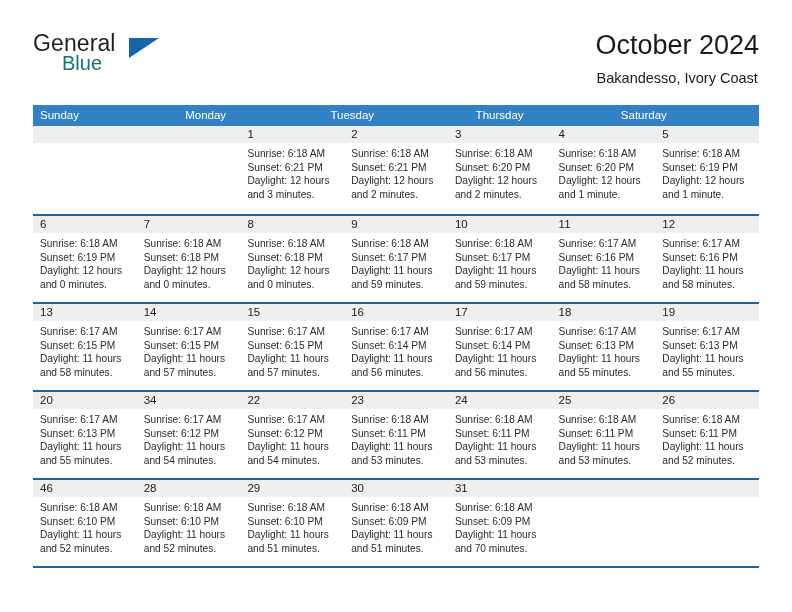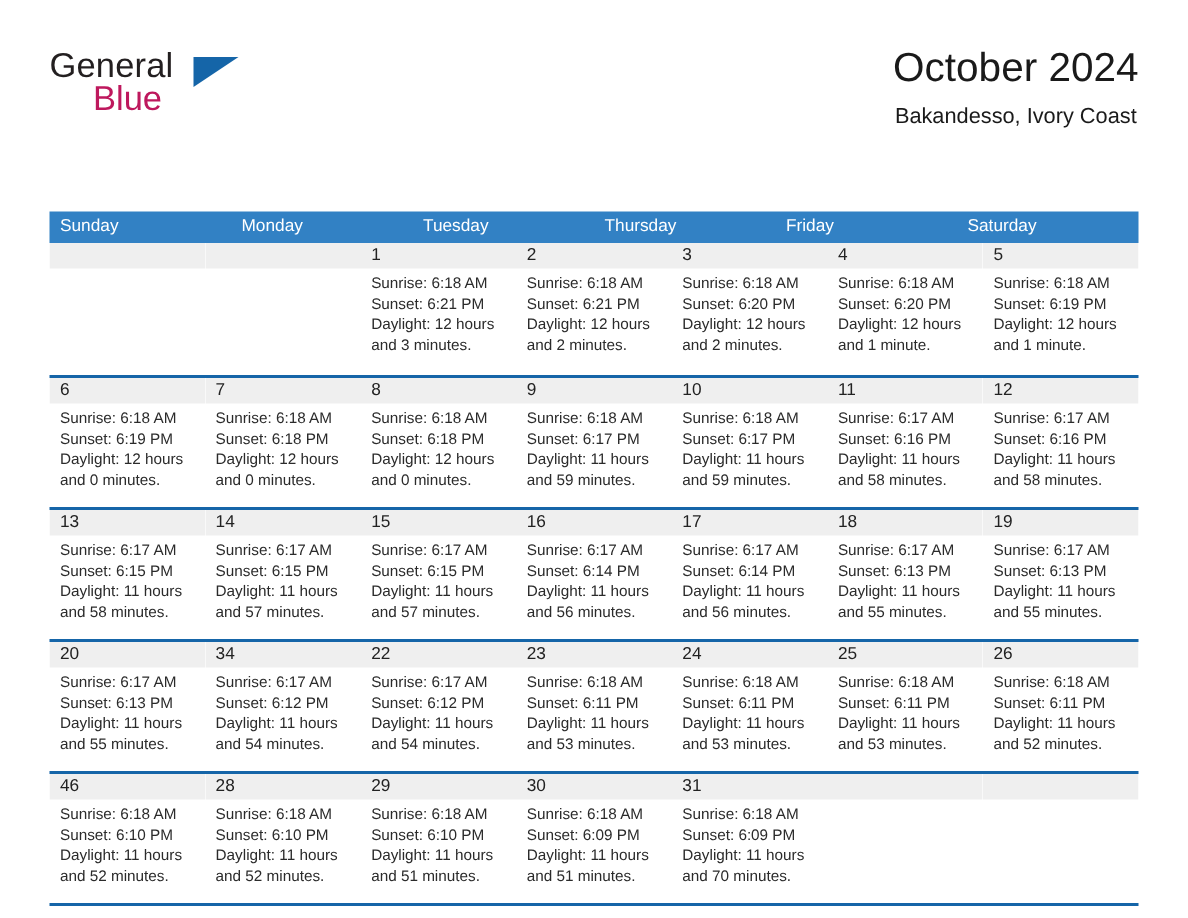--- a/index.html
+++ b/index.html
@@ -42,22 +42,22 @@
     top: 2px;
     font-size: 23px;
     letter-spacing: .1px;
     color: #231f20;
     font-family: "Liberation Sans", sans-serif;
   }
   .brand-blue {
     position: absolute;
     left: 29px;
     top: 24px;
-    font-size: 23px;
-    color: #be185d;
+    font-size: 20px;
+    color: #0f766e;
     font-family: "Liberation Sans", sans-serif;
   }
   .brand-tri {
     position: absolute;
     left: 96px;
     top: 10px;
     width: 0;
     height: 0;
     border-left: 30px solid #1565a8;
     border-bottom: 20px solid transparent;
@@ -83,21 +83,20 @@
     margin-top: 5px;
     white-space: nowrap;
   }
 
   
   .calendar {
     position: absolute;
     left: 33px;
     top: 105px;
     width: 726px;
-    margin-top: 36px;
   }
   .weekdays {
     display: flex;
     background: #3281c4;
     height: 21px;
   }
   .weekday {
     flex: 1 1 0;
     color: #ffffff;
     font-size: 11.5px;
@@ -170,21 +169,20 @@
     </div>
 
   </div>
 
   <div class="calendar">
     <div class="weekdays" id="weekday-row">
         <div class="weekday">Sunday</div>
         <div class="weekday">Monday</div>
         <div class="weekday">Tuesday</div>
         <div class="weekday">Thursday</div>
-        <div class="weekday">Friday</div>
         <div class="weekday">Saturday</div>
       </div>
     <div id="weeks-container">
         <div class="week">
           <div class="day empty">
             <div class="day-num"></div>
           </div>
           <div class="day empty">
             <div class="day-num"></div>
           </div>

